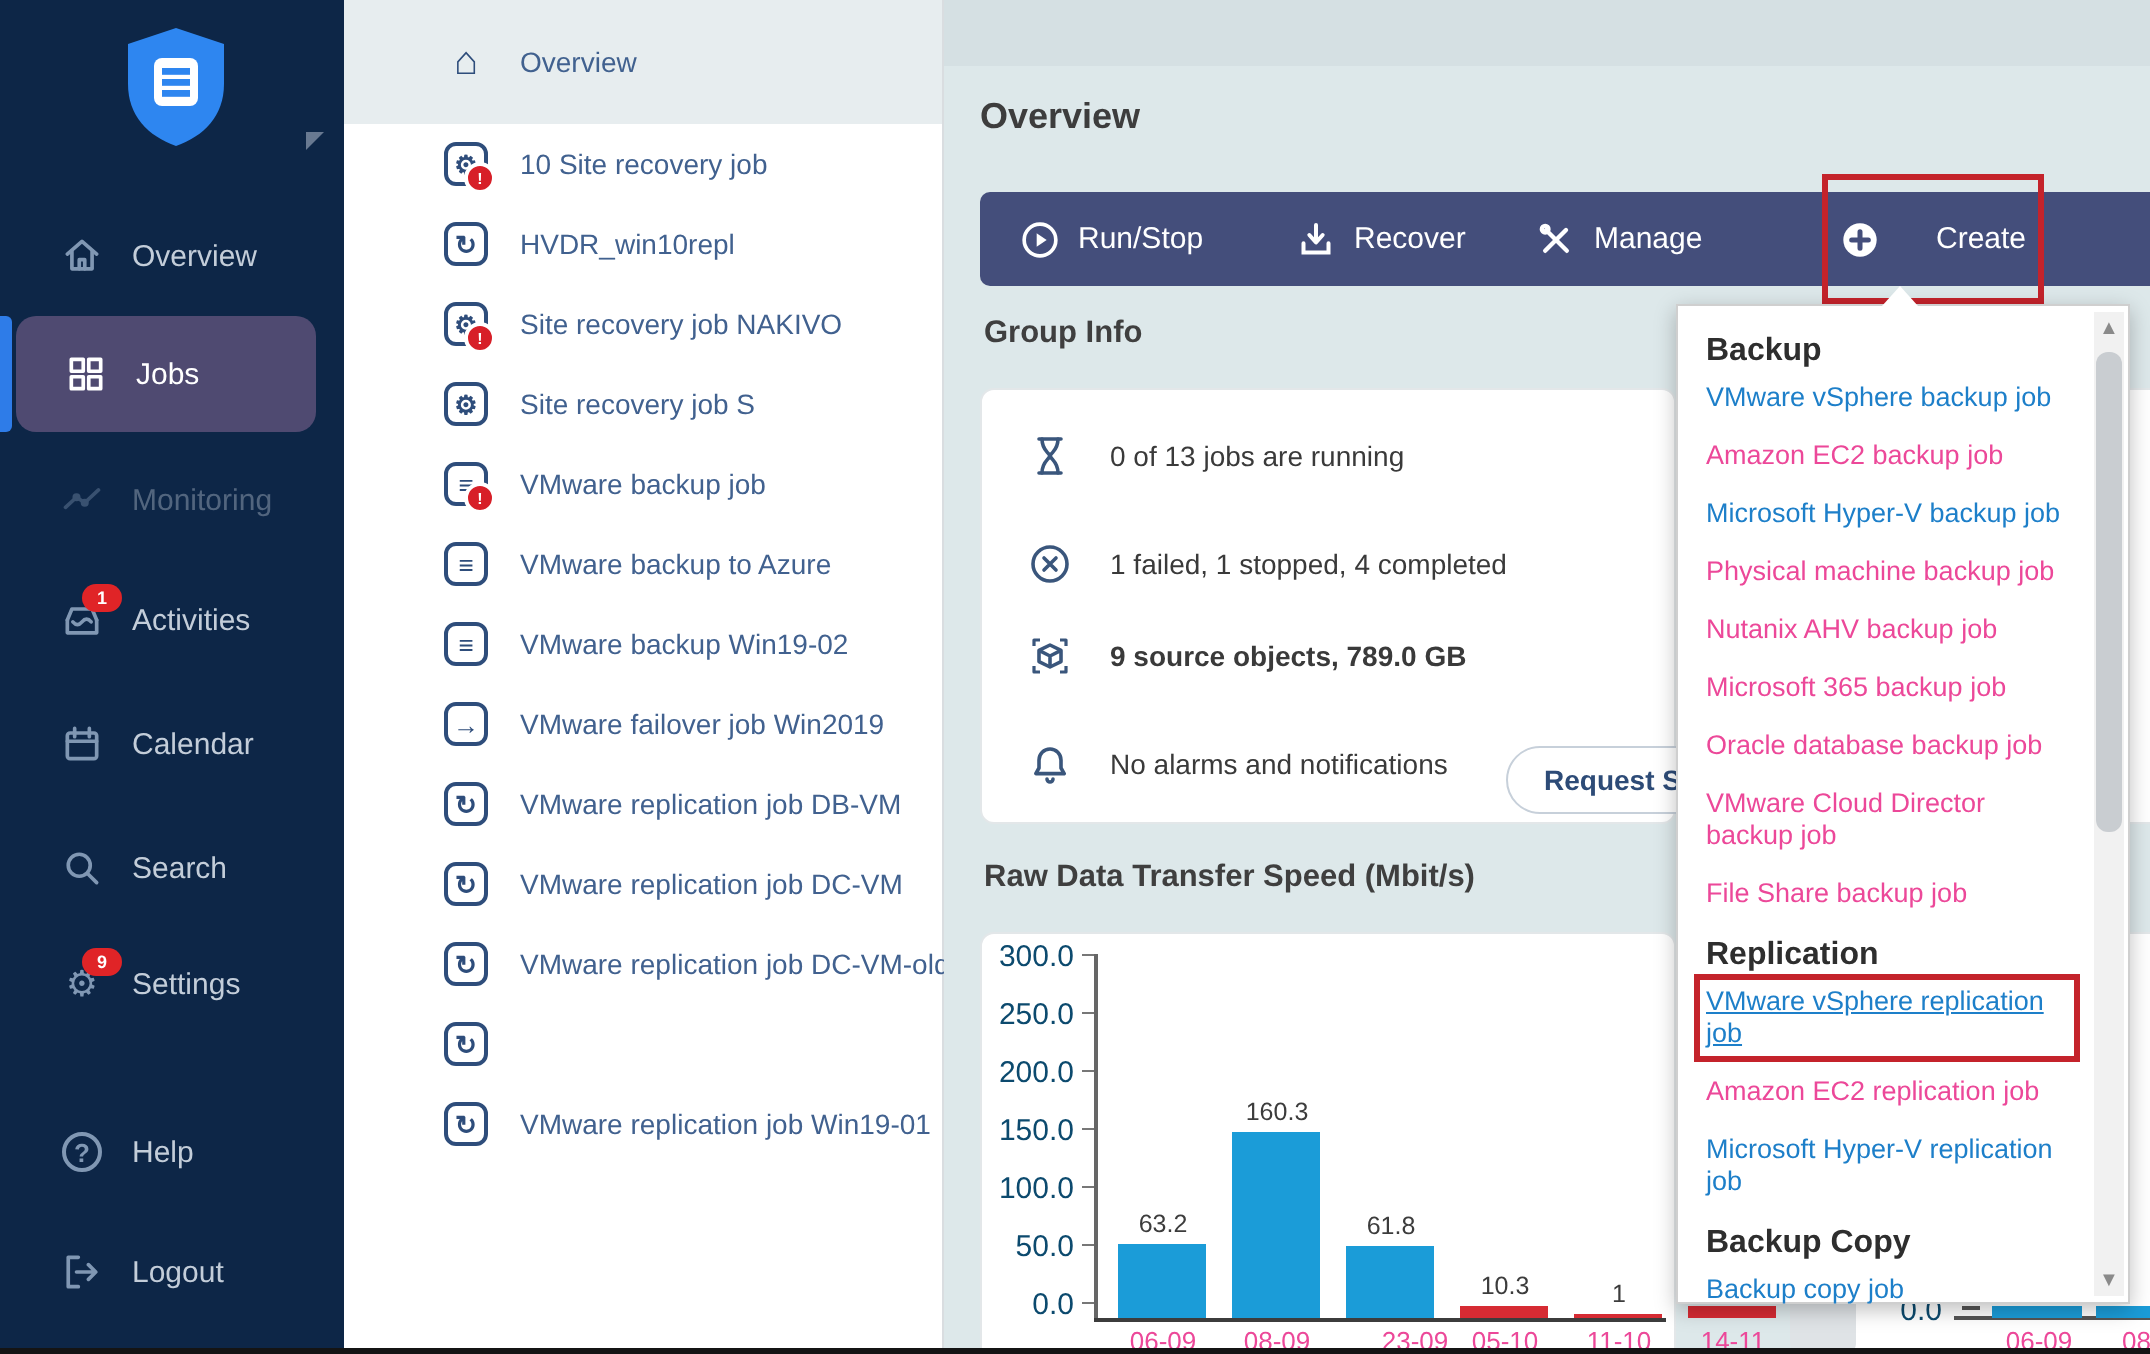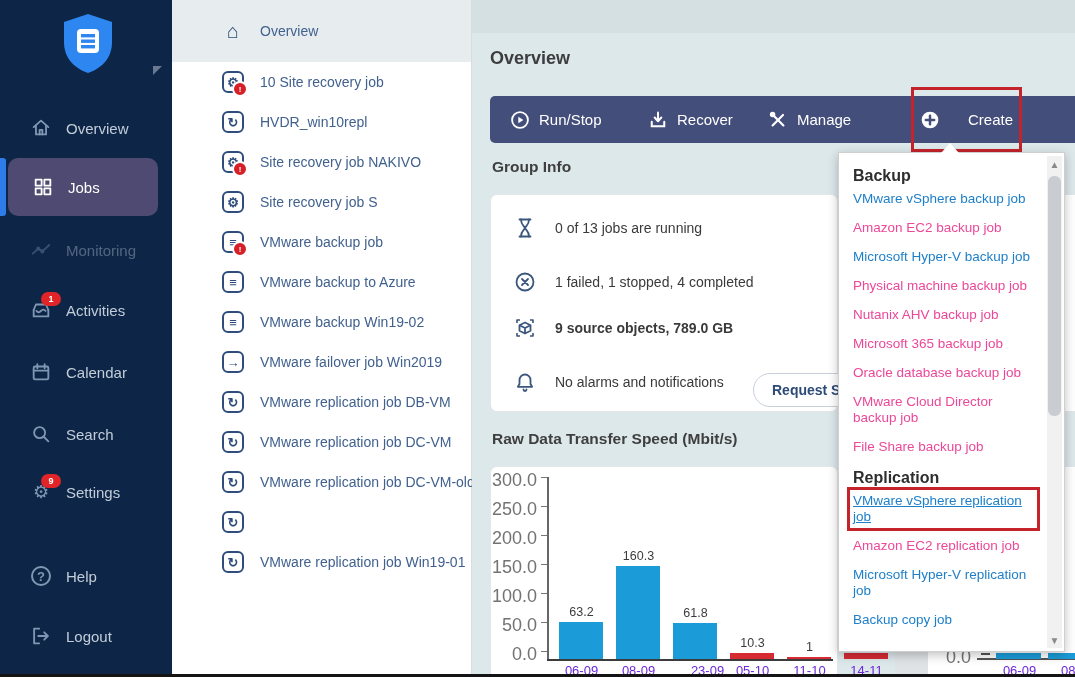--- a/index.html
+++ b/index.html
@@ -57,27 +57,27 @@
   .gi-ico{width:24px;height:24px;color:#3a567c;flex:none;}
   .gi-text{font-size:14px;color:#3a3a3a;white-space:nowrap;}
   .request-btn{position:absolute;left:262px;top:178px;width:150px;height:34px;background:#fff;
                border:1px solid #c7d0da;border-radius:17px;color:#2d4b77;font-weight:bold;font-size:14px;
                display:flex;align-items:center;padding-left:18px;box-sizing:border-box;cursor:pointer;white-space:nowrap;overflow:hidden;}
   .sidecard-top{left:384px;top:194px;width:400px;height:218px;}
   .chartcard{left:18px;top:466px;width:348px;height:240px;}
   .minichart{left:428px;top:466px;width:420px;height:240px;}
 
   
-  .ylab{position:absolute;left:0;width:46px;text-align:right;font-size:18px;color:#737373;}
+  .ylab{position:absolute;left:0;width:46px;text-align:right;font-size:15px;color:#0c4a6e;}
   .ytick{position:absolute;left:50px;width:6px;height:1px;background:#777;}
   .vaxis{position:absolute;left:56px;top:10px;width:1.5px;height:182px;background:#666;}
   .xaxis{position:absolute;left:56px;top:192px;width:286px;height:2px;background:#3c3c3c;}
   .bar{position:absolute;}
   .bar-val{position:absolute;width:57px;text-align:center;font-size:12.5px;color:#3c3c3c;}
-  .xtick{position:absolute;top:196px;width:57px;text-align:center;font-size:13px;color:#6d28d9;}
+  .xtick{position:absolute;top:196px;width:57px;text-align:center;font-size:13px;color:#ec4899;}
 
   
   .menu{position:absolute;left:838px;top:152px;width:227px;height:500px;background:#fff;
         border:1px solid #cfcfcf;box-shadow:0 3px 10px rgba(0,0,0,.25);box-sizing:border-box;
         padding:8px 30px 10px 14px;z-index:50;}
   .m-head{font-size:16px;font-weight:bold;color:#2e2e2e;margin:14px 0 6px;}
   .m-head:first-child{margin-top:6px;}
   .m-item{font-size:13.5px;line-height:16px;margin:0 0 13px;cursor:pointer;}
   .m-item.on{color:#1d7fc9;}
   .m-item.off{color:#ec4899;}
@@ -402,20 +402,21 @@
         <div class="m-item off">Physical machine backup job</div>
         <div class="m-item off">Nutanix AHV backup job</div>
         <div class="m-item off">Microsoft 365 backup job</div>
         <div class="m-item off">Oracle database backup job</div>
         <div class="m-item off">VMware Cloud Director backup job</div>
         <div class="m-item off">File Share backup job</div>
         <div class="m-head">Replication</div>
         <div class="m-item on annotated">VMware vSphere replication job</div>
         <div class="m-item off">Amazon EC2 replication job</div>
         <div class="m-item on">Microsoft Hyper-V replication job</div>
+        <div class="m-head">Backup Copy</div>
         <div class="m-item on">Backup copy job</div>
       </div>
     <div class="mscroll">
       <div class="arr" style="top:0;">▲</div>
       <div class="thumb"></div>
       <div class="arr" style="bottom:0;">▼</div>
     </div>
   </div>
 
   <div class="bottomline"></div>

